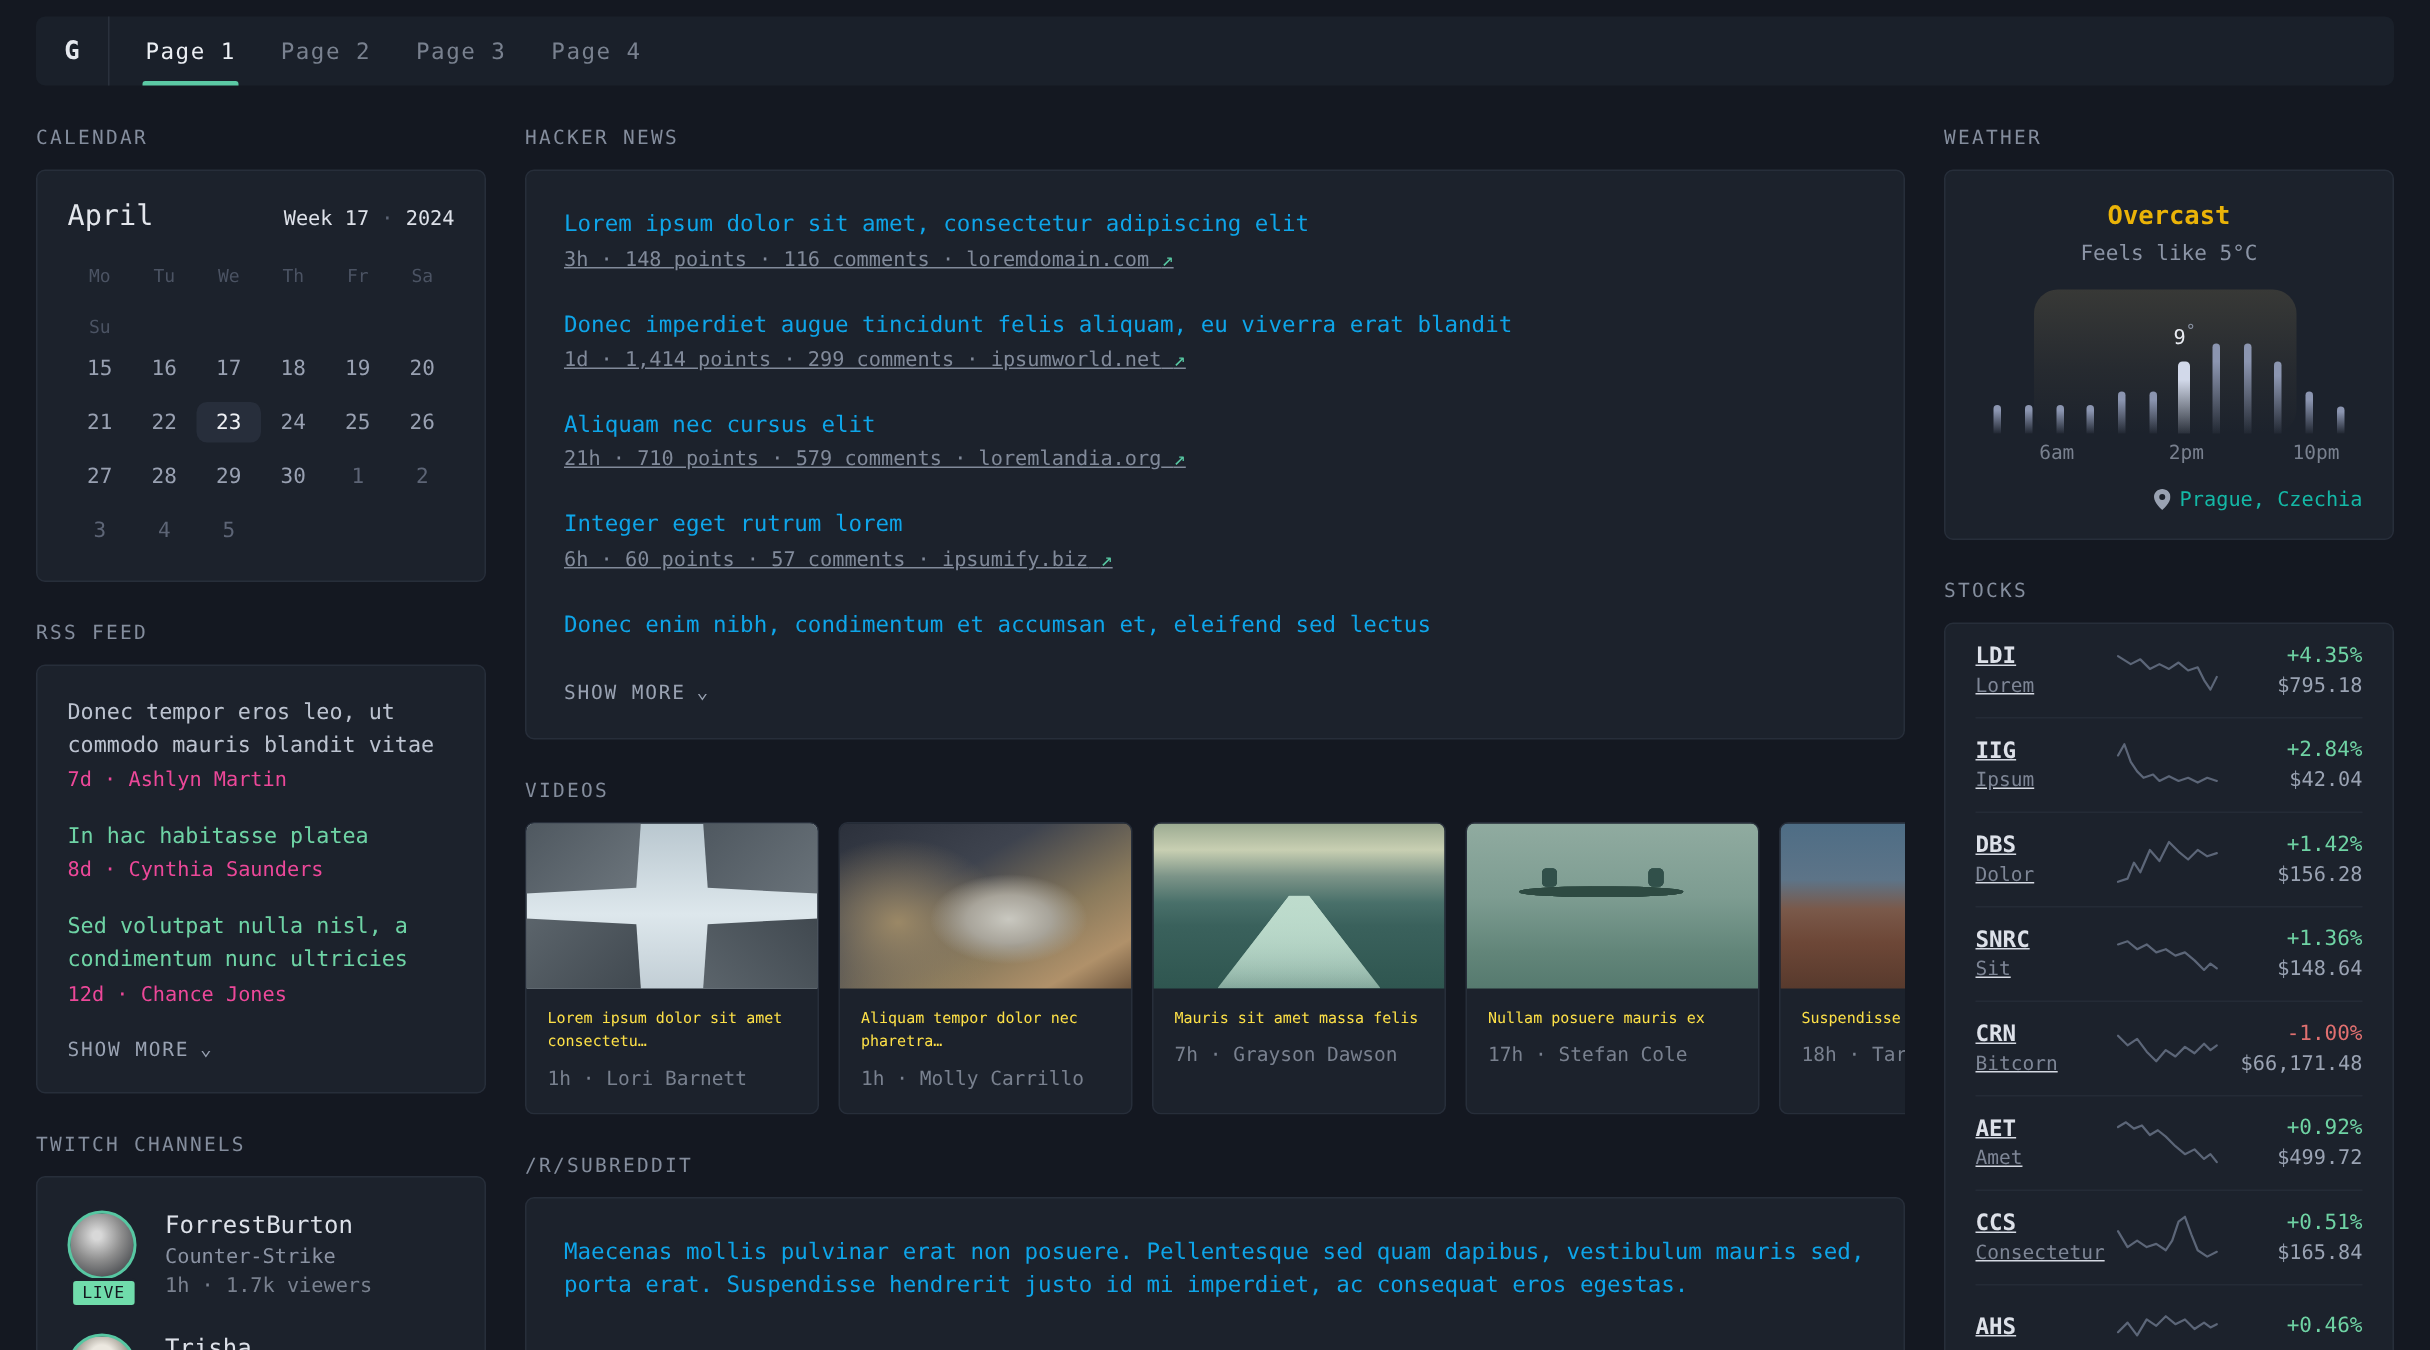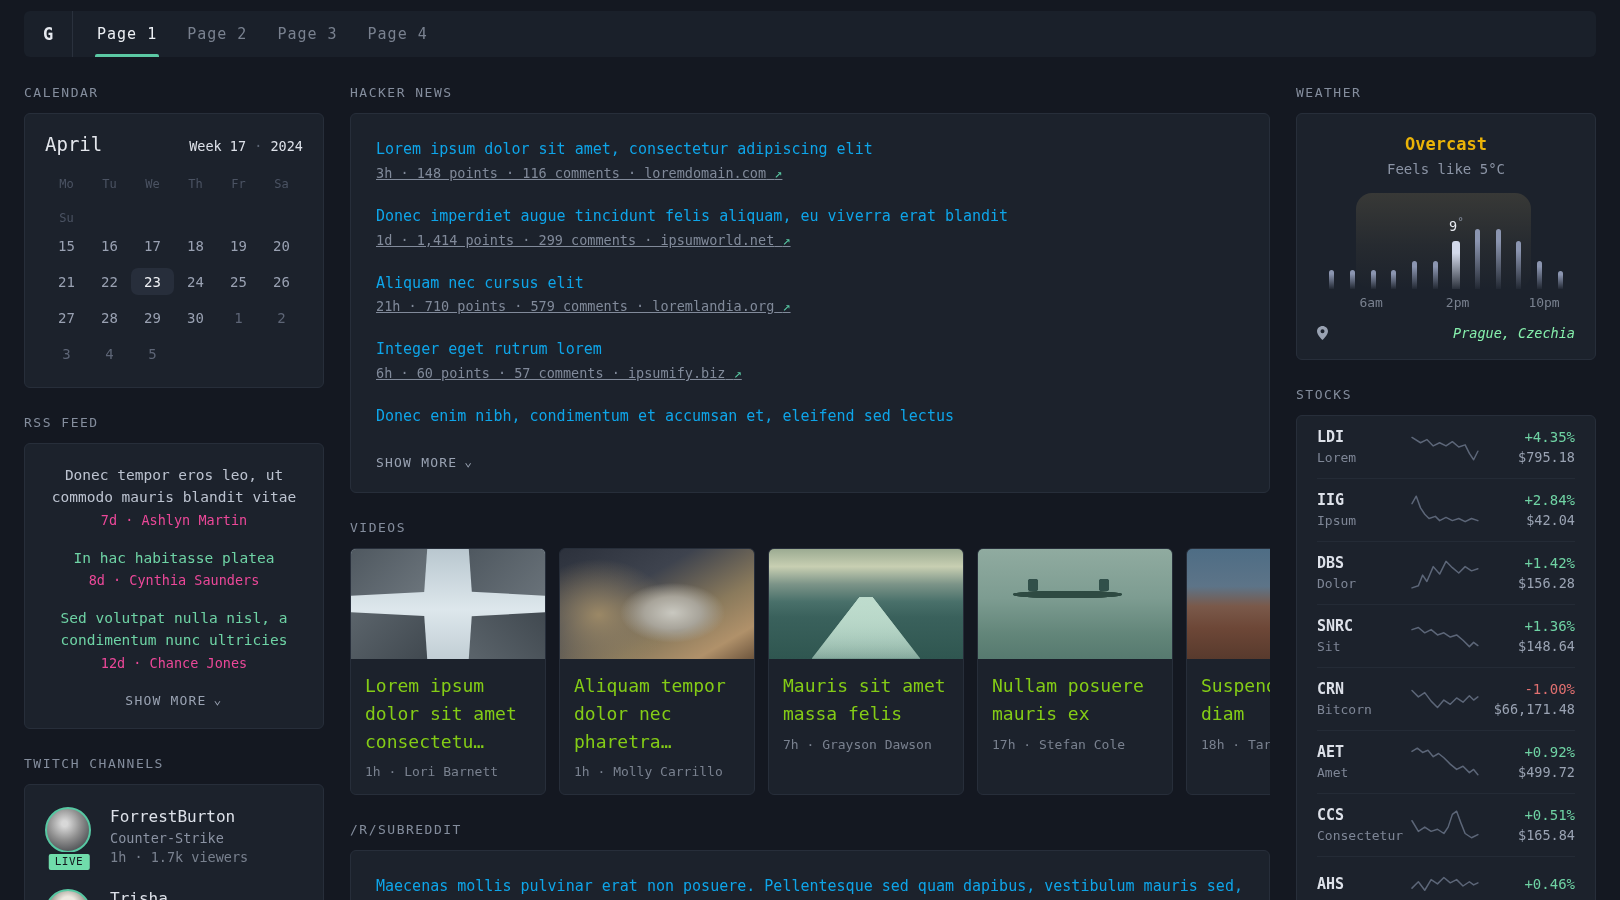--- a/index.html
+++ b/index.html
@@ -55,21 +55,21 @@
   .cal-week { font-size:13.5px; color:#dde1e9; }
   .cal-grid { display:grid; grid-template-columns:repeat(6,1fr); row-gap:9px; }
   .cal-dn { text-align:center; font-size:12px; color:#4b5363; padding:4px 0; margin-bottom:3px; }
   .cal-d {
     text-align:center; font-size:14px; color:#99a1b2; height:27px;
     display:flex; align-items:center; justify-content:center; border-radius:7px;
   }
   .cal-d.muted { color:#5d6576; }
   .cal-d.selected { background:#272e3b; color:#eef0f4; }
   
-  .rss-card { padding:21px 20px 14px 20px;text-align:center; }
+  .rss-card { padding:21px 20px 14px 20px; }
   .rss-item { margin-bottom:20px; }
   .rss-title { font-size:14.5px; line-height:1.5; color:#6ed3a5; cursor:pointer; }
   .rss-title.visited { color:#bcc3d0; }
   .rss-meta { margin-top:3px; font-size:13.5px; color:#ec4899; }
   .show-more {
     font-size:13px; color:#99a2b2; letter-spacing:1.2px; cursor:pointer;
     display:inline-flex; align-items:center; gap:7px; padding:2px 0 6px 0;
   }
   .chev { font-size:13px; color:#99a2b2; line-height:0.6; }
   
@@ -119,21 +119,21 @@
         linear-gradient(180deg,#9cab92 0%,#c8cfb2 16%,#7c9488 32%,#49706a 48%,#3a615c 62%,#2f5650 100%); }
   .t2 i { position:absolute; left:22%; right:22%; top:44%; bottom:0;
         background:linear-gradient(180deg,rgba(190,220,205,0.85),rgba(170,205,190,0.25));
         clip-path:polygon(44% 0,56% 0,100% 100%,0 100%); }
   .t3 { background:linear-gradient(180deg,#90aba0 0%,#7d9c91 45%,#628579 78%,#567a6f 100%); }
   .t3 i { position:absolute; left:18%; top:38%; width:56%; height:7px; background:#2e4a42; border-radius:45%; }
   .t3 i::before, .t3 i::after { content:""; position:absolute; top:-12px; width:10px; height:12px; background:#31504a; border-radius:3px; }
   .t3 i::before{ left:14%; } .t3 i::after{ right:12%; }
   .t4 { background:linear-gradient(180deg,#4e6d85 0%,#5d7488 34%,#7a594a 52%,#6d4737 72%,#583a2d 100%); }
   .vid-body { padding:13px 14px 15px 14px; }
-  .vid-title { font-size:18px; line-height:1.55; color:#84cc16; }
+  .vid-title { font-size:10px; line-height:1.55; color:#fde047; }
   .vid-meta { margin-top:9px; font-size:13px; color:#79818f; white-space:nowrap; }
   
   .wx-card { padding:20px 20px 18px 20px; text-align:center; }
   .wx-cond { font-size:17px; color:#eab308; font-weight:bold; }
   .wx-feels { font-size:14px; color:#8b94a5; margin-top:7px; }
   .wx-chart { position:relative; height:96px; margin-top:16px; }
   .wx-day {
     position:absolute; left:15%; width:68%; top:0; bottom:0; border-radius:16px;
     background:linear-gradient(180deg,rgba(128,116,82,0.28) 0%,rgba(128,116,82,0.10) 55%,rgba(128,116,82,0) 100%);
   }
@@ -145,27 +145,27 @@
   }
   .wx-bar.hl { width:8px; background:linear-gradient(180deg,#d2d9ea 25%,rgba(210,217,234,0.08) 100%); }
   .wx-temp {
     position:absolute; left:50%; transform:translateX(-50%);
     color:#e8ebf1; font-size:13.5px; white-space:nowrap;
   }
   .wx-temp .deg { color:#8b94a5; font-size:11px; vertical-align:super; }
   .wx-times { position:relative; height:18px; margin-top:6px; }
   .wx-time { position:absolute; transform:translateX(-50%); font-size:13px; color:#79818f; }
   .wx-time:nth-child(1){ left:21%; } .wx-time:nth-child(2){ left:54.5%; } .wx-time:nth-child(3){ left:88%; }
-  .wx-loc { margin-top:12px; font-size:13.5px; color:#86efac; display:flex; align-items:center; justify-content:space-between; gap:6px;font-style:italic; }
+  .wx-loc { margin-top:12px; font-size:13.5px; color:#14b8a6; display:flex; align-items:center; justify-content:flex-end; gap:6px; }
   .pin-icon svg { display:block; }
   
   .stk-card { padding:0 20px; }
   .stk-row { display:flex; align-items:center; padding:12px 0 13px 0; border-bottom:1px solid #242b36; cursor:pointer; }
   .stk-row:last-child { border-bottom:none; }
-  .stk-left { width:86px; flex:0 0 86px; }
+  .stk-left { width:86px; flex:0 0 86px;text-decoration:underline; }
   .stk-ticker { font-size:15px; font-weight:bold; color:#dde1e9; }
   .stk-name { font-size:13px; color:#7e8696; margin-top:4px; }
   .stk-spark { flex:1; display:flex; justify-content:center; }
   .stk-spark svg { display:block; }
   .stk-right { width:86px; flex:0 0 86px; text-align:right; }
   .stk-change { font-size:14px; color:#6fd3a4; }
   .stk-change.down { color:#e07070; }
   .stk-price { font-size:13.5px; color:#9aa3b3; margin-top:4px; white-space:nowrap; }
 </style>
 </head>

